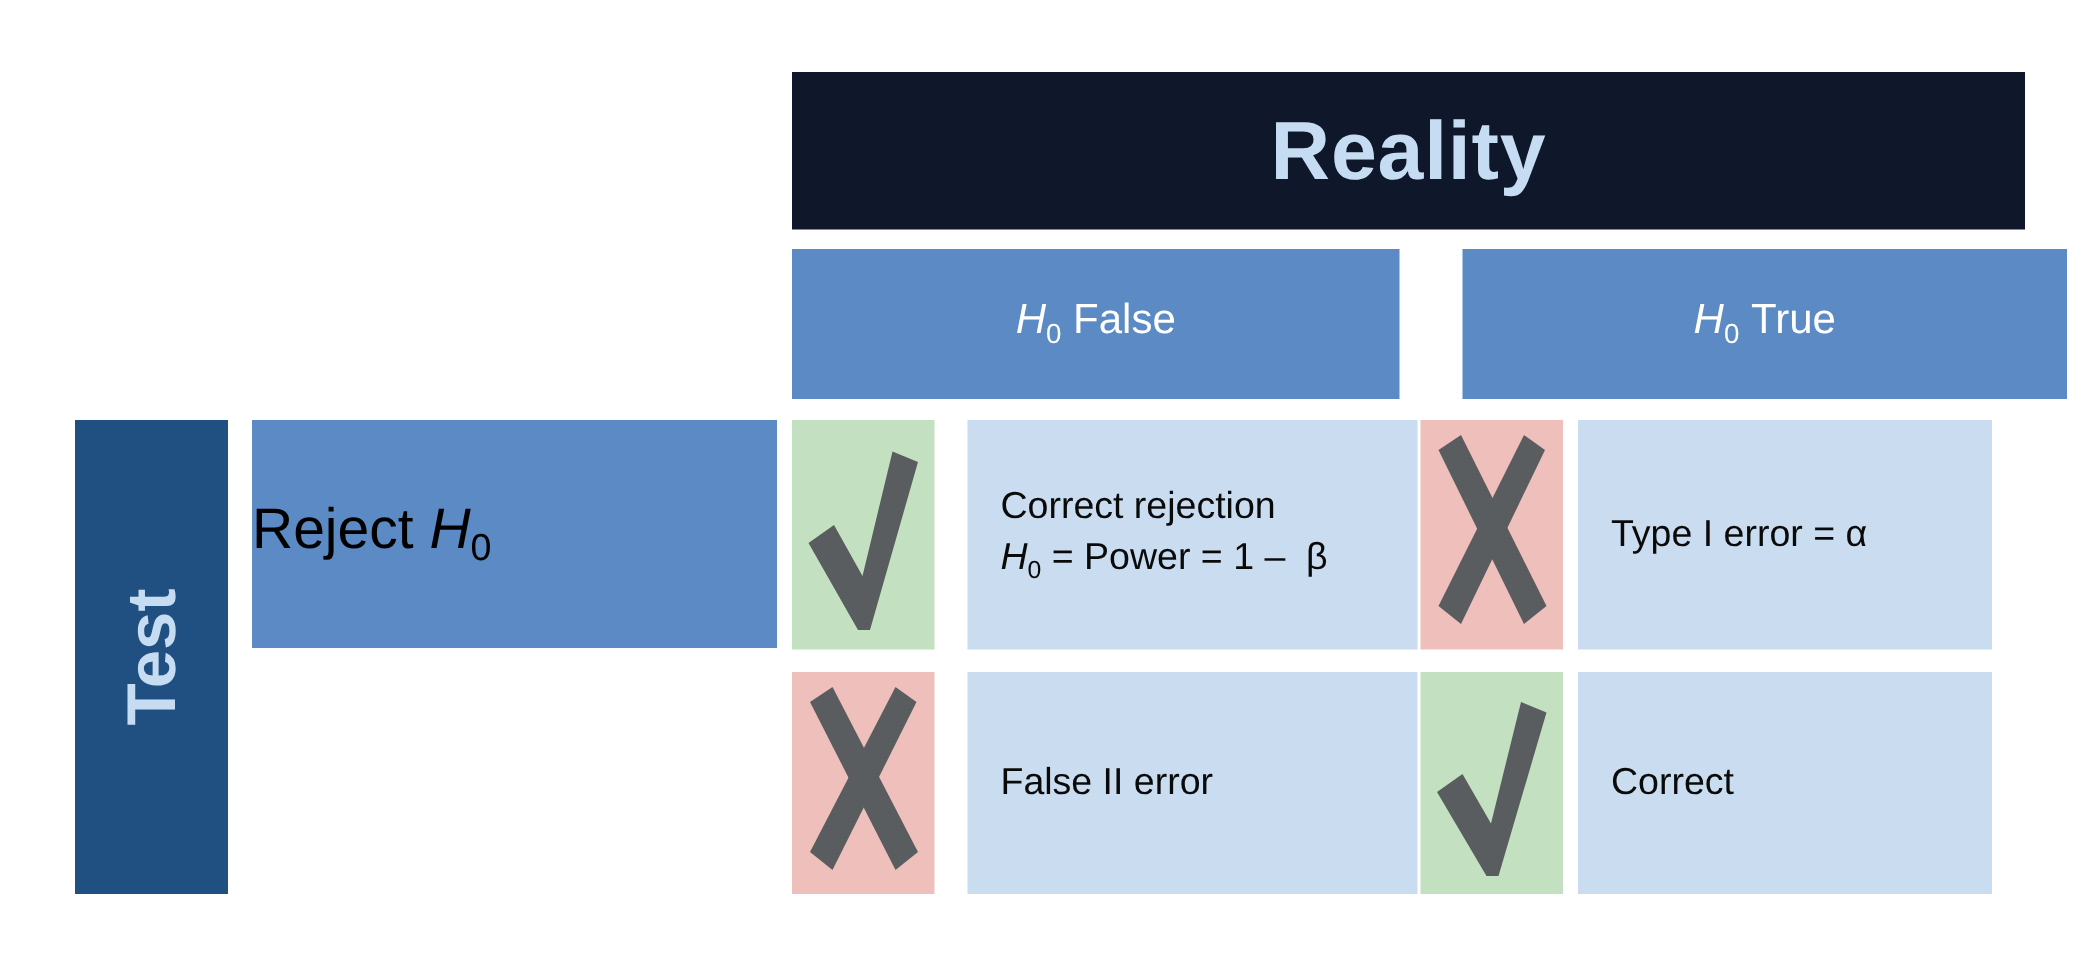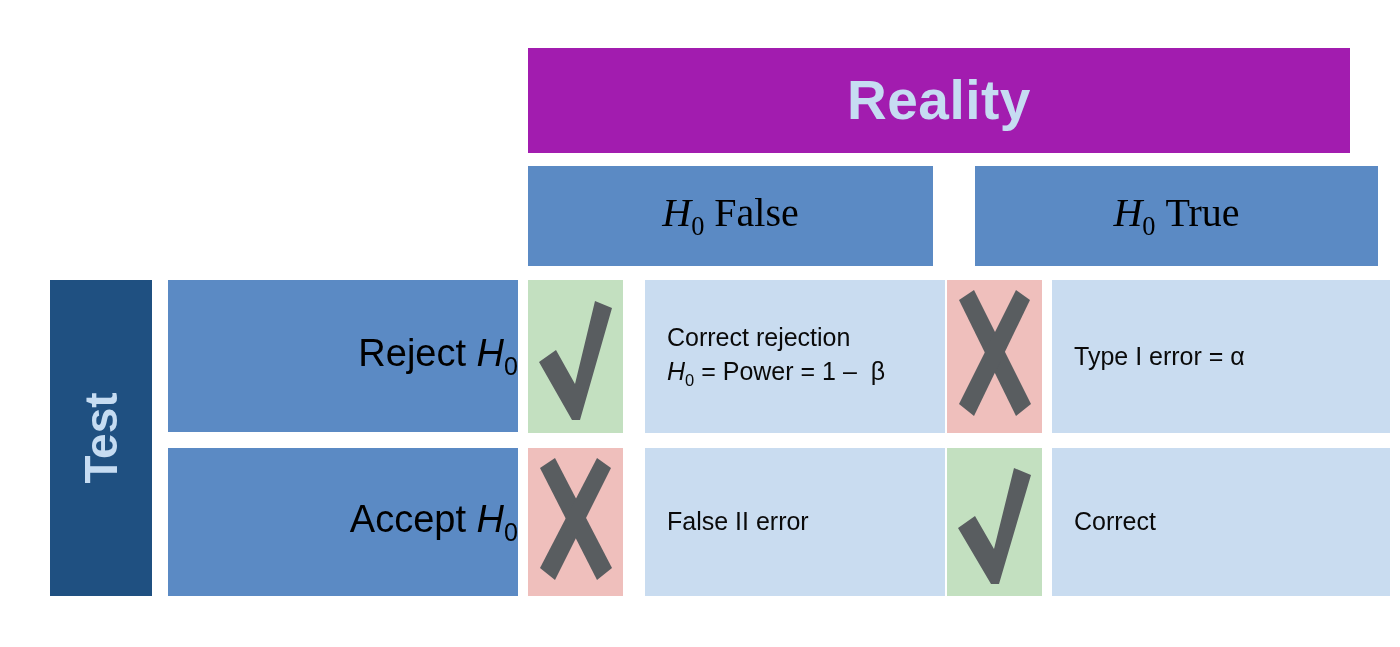--- a/index.html
+++ b/index.html
@@ -21,21 +21,21 @@
     position: absolute;
     box-sizing: border-box;
   }
 
   
   #reality-header {
     left: 528px;
     top: 48px;
     width: 822px;
     height: 105px;
-    background: #a21caf;
+    background: #0f172a;
     display: flex;
     align-items: center;
     justify-content: center;
   }
   #reality-header .txt {
     color: #C6DCF2;
     font-size: 55px;
     font-weight: bold;
     letter-spacing: 0.5px;
     line-height: 1;
@@ -46,24 +46,23 @@
     top: 166px;
     height: 100px;
     background: #5B8AC4;
     display: flex;
     align-items: center;
     justify-content: center;
   }
   #col-header-0 { left: 528px; width: 405px; }
   #col-header-1 { left: 947px; width: 403px; margin-left: 28px; }
   .col-header .txt {
-    color: #000000;
-    font-size: 40px;
-    line-height: 1;
-    font-family: Liberation Serif, serif;
+    color: #ffffff;
+    font-size: 28px;
+    line-height: 1;
   }
 
   
   #test-bar {
     left: 50px;
     top: 280px;
     width: 102px;
     height: 316px;
     background: #1F5081;
     display: flex;
@@ -79,22 +78,21 @@
     line-height: 1;
   }
 
   
   .row-label {
     left: 168px;
     width: 350px;
     background: #5B8AC4;
     display: flex;
     align-items: center;
-    justify-content: flex-end;
-    padding-left: 17px;
+    justify-content: flex-start;
   }
   #row-label-0 { top: 280px; height: 152px; }
   #row-label-1 { top: 448px; height: 148px; }
   .row-label .txt {
     color: #000000;
     font-size: 38px;
     line-height: 1;
   }
 
   
@@ -113,21 +111,21 @@
   .cell {
     background: #C9DCF0;
     display: flex;
     align-items: center;
     padding-left: 22px;
     padding-right: 14px;
   }
   .cell.row0 { top: 280px; height: 153px; }
   .cell.row1 { top: 448px; height: 148px; }
   .cell.c0 { left: 645px; width: 300px; }
-  .cell.c1 { left: 1052px; width: 338px; }
+  .cell.c1 { left: 1052px; width: 276px; }
   .cell .ctext {
     color: #0a0a0a;
     font-size: 25px;
     line-height: 1.35;
   }
   .cell .ctext .ln { display: block; white-space: nowrap; }
 
   i.hvar { font-style: italic; }
   sub { font-size: 0.66em; }
 </style>
@@ -147,23 +145,20 @@
     <span class="txt"><i class="hvar">H</i><sub>0</sub>&nbsp;True</span>
   </div>
 
   <div class="blk" id="test-bar">
     <span class="txt">Test</span>
   </div>
 
   <div class="blk row-label" id="row-label-0">
     <span class="txt">Reject&nbsp;<i class="hvar">H</i><sub>0</sub></span>
   </div>
-  <div class="blk row-label" id="row-label-1">
-    <span class="txt">Accept&nbsp;<i class="hvar">H</i><sub>0</sub></span>
-  </div>
 
   <div class="blk marker good row0 c0">
     <svg viewBox="0 0 95 153" aria-hidden="true">
       <polygon points="11,82 28,70 47,104 67,21 84,28 52,140 44,140" fill="#595D60"></polygon>
     </svg>
   </div>
   <div class="blk cell row0 c0">
     <span class="ctext">
       <span class="ln">Correct rejection</span>
       <span class="ln"><i class="hvar">H</i><sub>0</sub> = Power = 1 –&nbsp; β</span>

